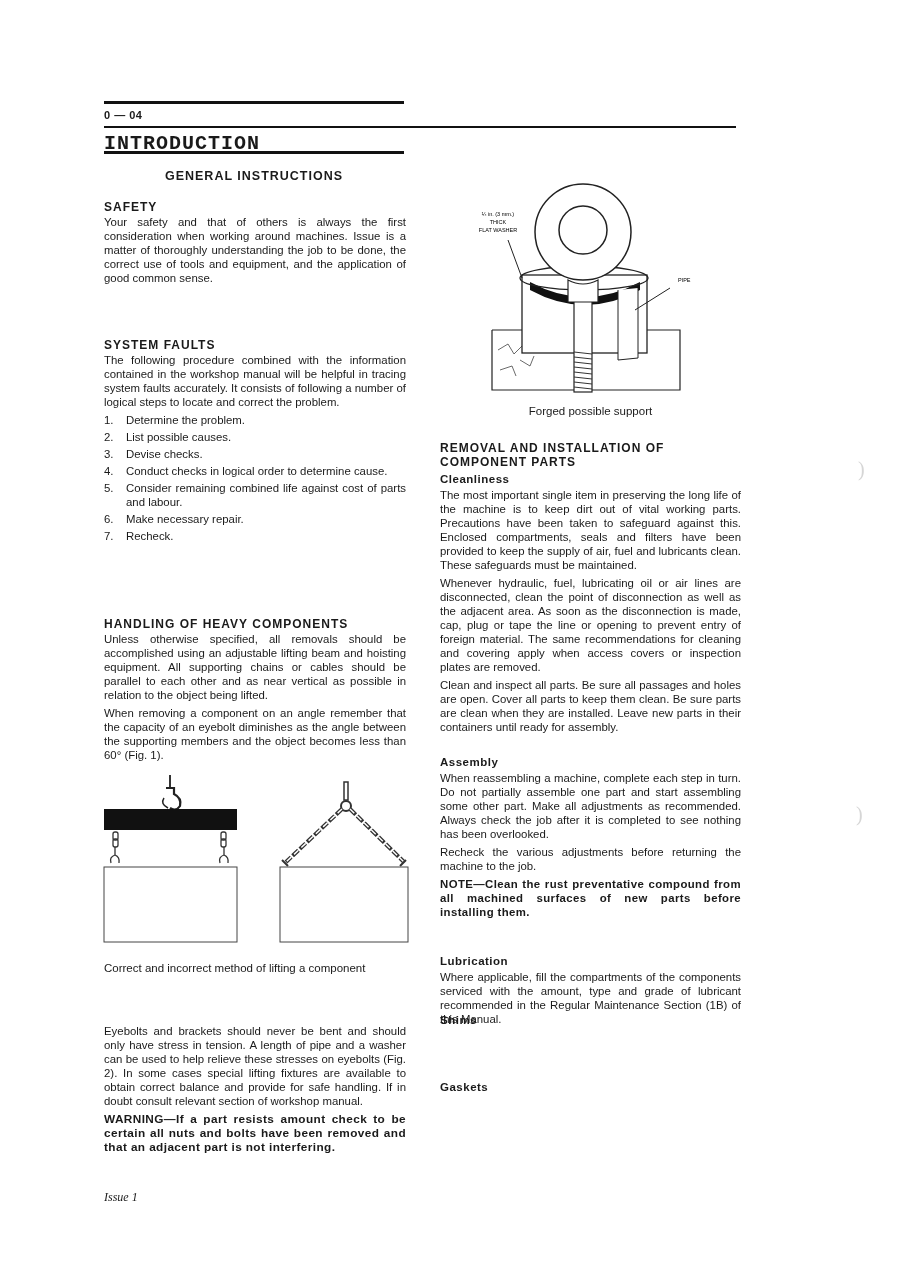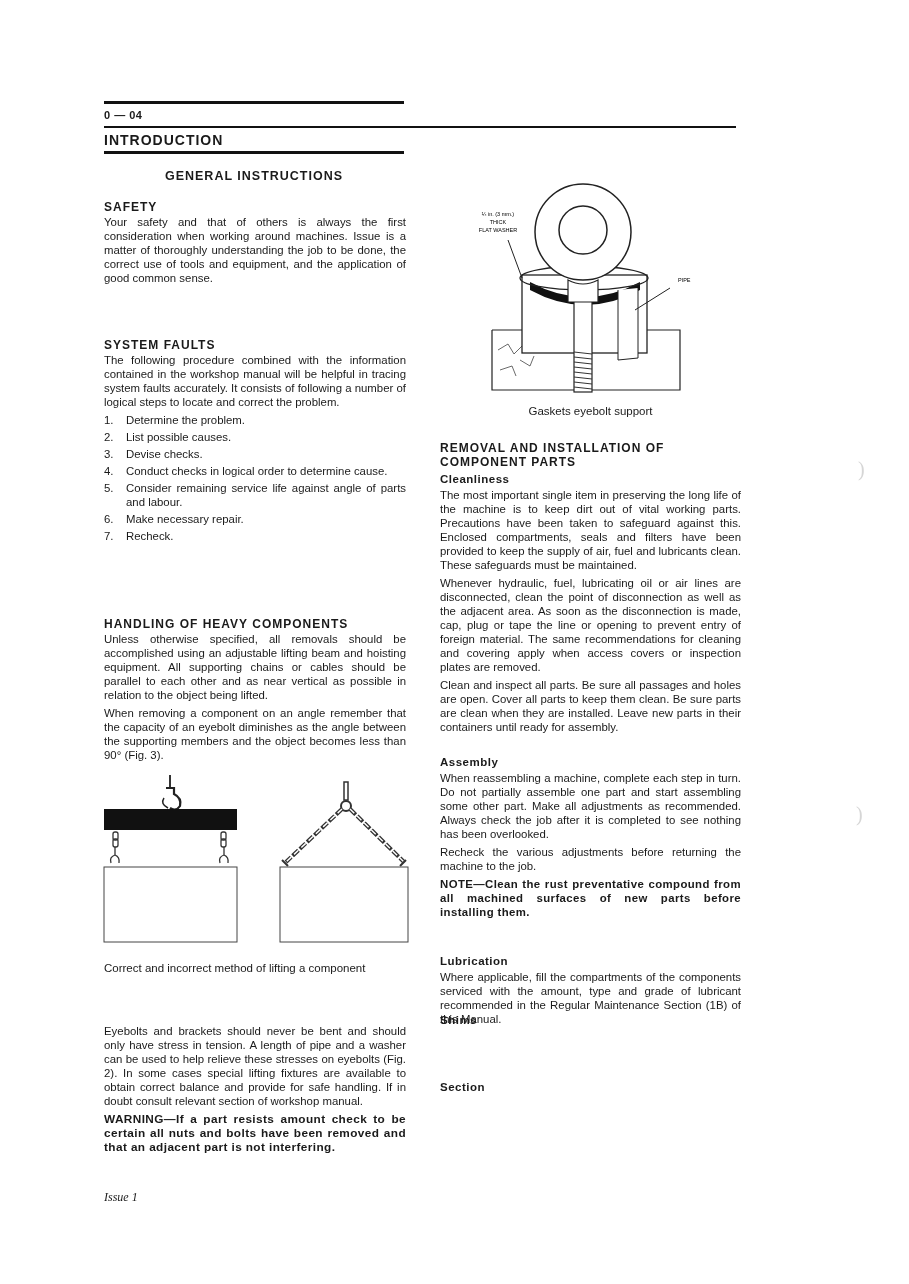--- a/index.html
+++ b/index.html
@@ -1,21 +1,21 @@
 <!DOCTYPE html>
 <html><head>
 <meta charset="utf-8">
 <style>
   html, body { margin: 0; padding: 0; background: #ffffff; }
   body { width: 909px; height: 1284px; position: relative; overflow: hidden;
          font-family: "Liberation Sans", "DejaVu Sans", sans-serif; color: #1a1a1a; }
   .abs { position: absolute; }
   .rule { position: absolute; background: #111; }
   .page-num { left: 104px; top: 109px; font-size: 11px; font-weight: bold; letter-spacing: 0.5px; }
-  .section-title { left: 104px; top: 132px; font-size: 14px; font-weight: bold; letter-spacing: 1px; }
+  .section-title { left: 104px; top: 132px; font-size: 20px; font-weight: bold; letter-spacing: 1px; font-family: Liberation Mono, monospace; }
   .gen-title { left: 104px; width: 300px; top: 169px; text-align: center; font-size: 12.5px; font-weight: bold; letter-spacing: 1px; }
   .col { position: absolute; font-size: 11.4px; line-height: 14px; }
   .col-left { left: 104px; width: 302px; }
   .col-right { left: 440px; width: 301px; }
   h2 { font-size: 12px; font-weight: bold; letter-spacing: 1px; margin: 0 0 1px 0; line-height: 14px; }
   h3 { font-size: 11.5px; font-weight: bold; letter-spacing: 0.5px; margin: 0 0 2px 0; line-height: 14px; }
   p { margin: 0 0 4px 0; text-align: justify; }
   p.bold { font-weight: bold; letter-spacing: 0.4px; }
   ol { list-style: none; margin: 0; padding: 0; }
   ol li { position: relative; padding-left: 22px; margin-bottom: 3px; text-align: justify; }
@@ -40,30 +40,30 @@
 </div>
 
 <div class="col col-left" style="top:338px;">
   <h2>SYSTEM FAULTS</h2>
   <p>The following procedure combined with the information contained in the workshop manual will be helpful in tracing system faults accurately. It consists of following a number of logical steps to locate and correct the problem.</p>
   <ol>
     <li><span class="num">1.</span><span>Determine the problem.</span></li>
     <li><span class="num">2.</span><span>List possible causes.</span></li>
     <li><span class="num">3.</span><span>Devise checks.</span></li>
     <li><span class="num">4.</span><span>Conduct checks in logical order to determine cause.</span></li>
-    <li><span class="num">5.</span><span>Consider remaining service life against angle of parts and labour.</span></li>
+    <li><span class="num">5.</span><span>Consider remaining combined life against cost of parts and labour.</span></li>
     <li><span class="num">6.</span><span>Make necessary repair.</span></li>
     <li><span class="num">7.</span><span>Recheck.</span></li>
   </ol>
 </div>
 
 <div class="col col-left" style="top:617px;">
   <h2>HANDLING OF HEAVY COMPONENTS</h2>
   <p>Unless otherwise specified, all removals should be accomplished using an adjustable lifting beam and hoisting equipment. All supporting chains or cables should be parallel to each other and as near vertical as possible in relation to the object being lifted.</p>
-  <p>When removing a component on an angle remember that the capacity of an eyebolt diminishes as the angle between the supporting members and the object becomes less than 90° (Fig. 3).</p>
+  <p>When removing a component on an angle remember that the capacity of an eyebolt diminishes as the angle between the supporting members and the object becomes less than 60° (Fig. 1).</p>
 </div>
 
 <svg class="abs" style="left:100px; top:770px;" width="320" height="180" viewBox="0 0 320 180">
 
   <g>
     <line x1="70" y1="5" x2="70" y2="18" stroke="#333" stroke-width="2"></line>
     <path d="M66 18 h8 v6 q8 4 6 12 q-4 6 -10 2" fill="none" stroke="#222" stroke-width="2.2"></path>
     <path d="M68 38 q-8 -4 -4 -10" fill="none" stroke="#222" stroke-width="1.5"></path>
     <rect x="4" y="39" width="133" height="21" fill="#111"></rect>
     <g stroke="#333" stroke-width="1.3" fill="none">
@@ -127,21 +127,21 @@
   <circle cx="113" cy="60" r="24" fill="#fff" stroke="#222" stroke-width="1.5"></circle>
   <path d="M98 110 q15 8 30 0 l0 22 l-30 0 z" fill="#fff" stroke="#222" stroke-width="1.2"></path>
 
   <line x1="38" y1="70" x2="52" y2="108" stroke="#222" stroke-width="1"></line>
   <line x1="200" y1="118" x2="165" y2="140" stroke="#222" stroke-width="1"></line>
   <text x="28" y="46" font-size="5.5" text-anchor="middle" font-family="Liberation Sans, sans-serif">¼ in. (3 mm.)</text>
   <text x="28" y="54" font-size="5.5" text-anchor="middle" font-family="Liberation Sans, sans-serif">THICK</text>
   <text x="28" y="62" font-size="5.5" text-anchor="middle" font-family="Liberation Sans, sans-serif">FLAT WASHER</text>
   <text x="208" y="112" font-size="5.5" font-family="Liberation Sans, sans-serif">PIPE</text>
 </svg>
-<div class="col col-right caption" style="top:404px; text-align:center;">Gaskets eyebolt support</div>
+<div class="col col-right caption" style="top:404px; text-align:center;">Forged possible support</div>
 
 <div class="col col-right" style="top:441px;">
   <h2 style="width:270px;">REMOVAL AND INSTALLATION OF COMPONENT PARTS</h2>
   <h3 style="margin-top:3px;">Cleanliness</h3>
   <p>The most important single item in preserving the long life of the machine is to keep dirt out of vital working parts. Precautions have been taken to safeguard against this. Enclosed compartments, seals and filters have been provided to keep the supply of air, fuel and lubricants clean. These safeguards must be maintained.</p>
   <p>Whenever hydraulic, fuel, lubricating oil or air lines are disconnected, clean the point of disconnection as well as the adjacent area. As soon as the disconnection is made, cap, plug or tape the line or opening to prevent entry of foreign material. The same recommendations for cleaning and covering apply when access covers or inspection plates are removed.</p>
   <p>Clean and inspect all parts. Be sure all passages and holes are open. Cover all parts to keep them clean. Be sure parts are clean when they are installed. Leave new parts in their containers until ready for assembly.</p>
 </div>
 
 <div class="col col-right" style="top:755px;">
@@ -154,17 +154,17 @@
 <div class="col col-right" style="top:930px;margin-top:24px;">
   <h3>Lubrication</h3>
   <p>Where applicable, fill the compartments of the components serviced with the amount, type and grade of lubricant recommended in the Regular Maintenance Section (1B) of this Manual.</p>
 </div>
 
 <div class="col col-right" style="top:1013px;">
   <h3>Shims</h3>
 </div>
 
 <div class="col col-right" style="top:1080px;">
-  <h3>Section</h3>
+  <h3>Gaskets</h3>
 </div>
 
 <div class="abs ghost" style="left:858px; top:458px;">)</div>
 <div class="abs ghost" style="left:856px; top:803px;">)</div>
 
 </body></html>

